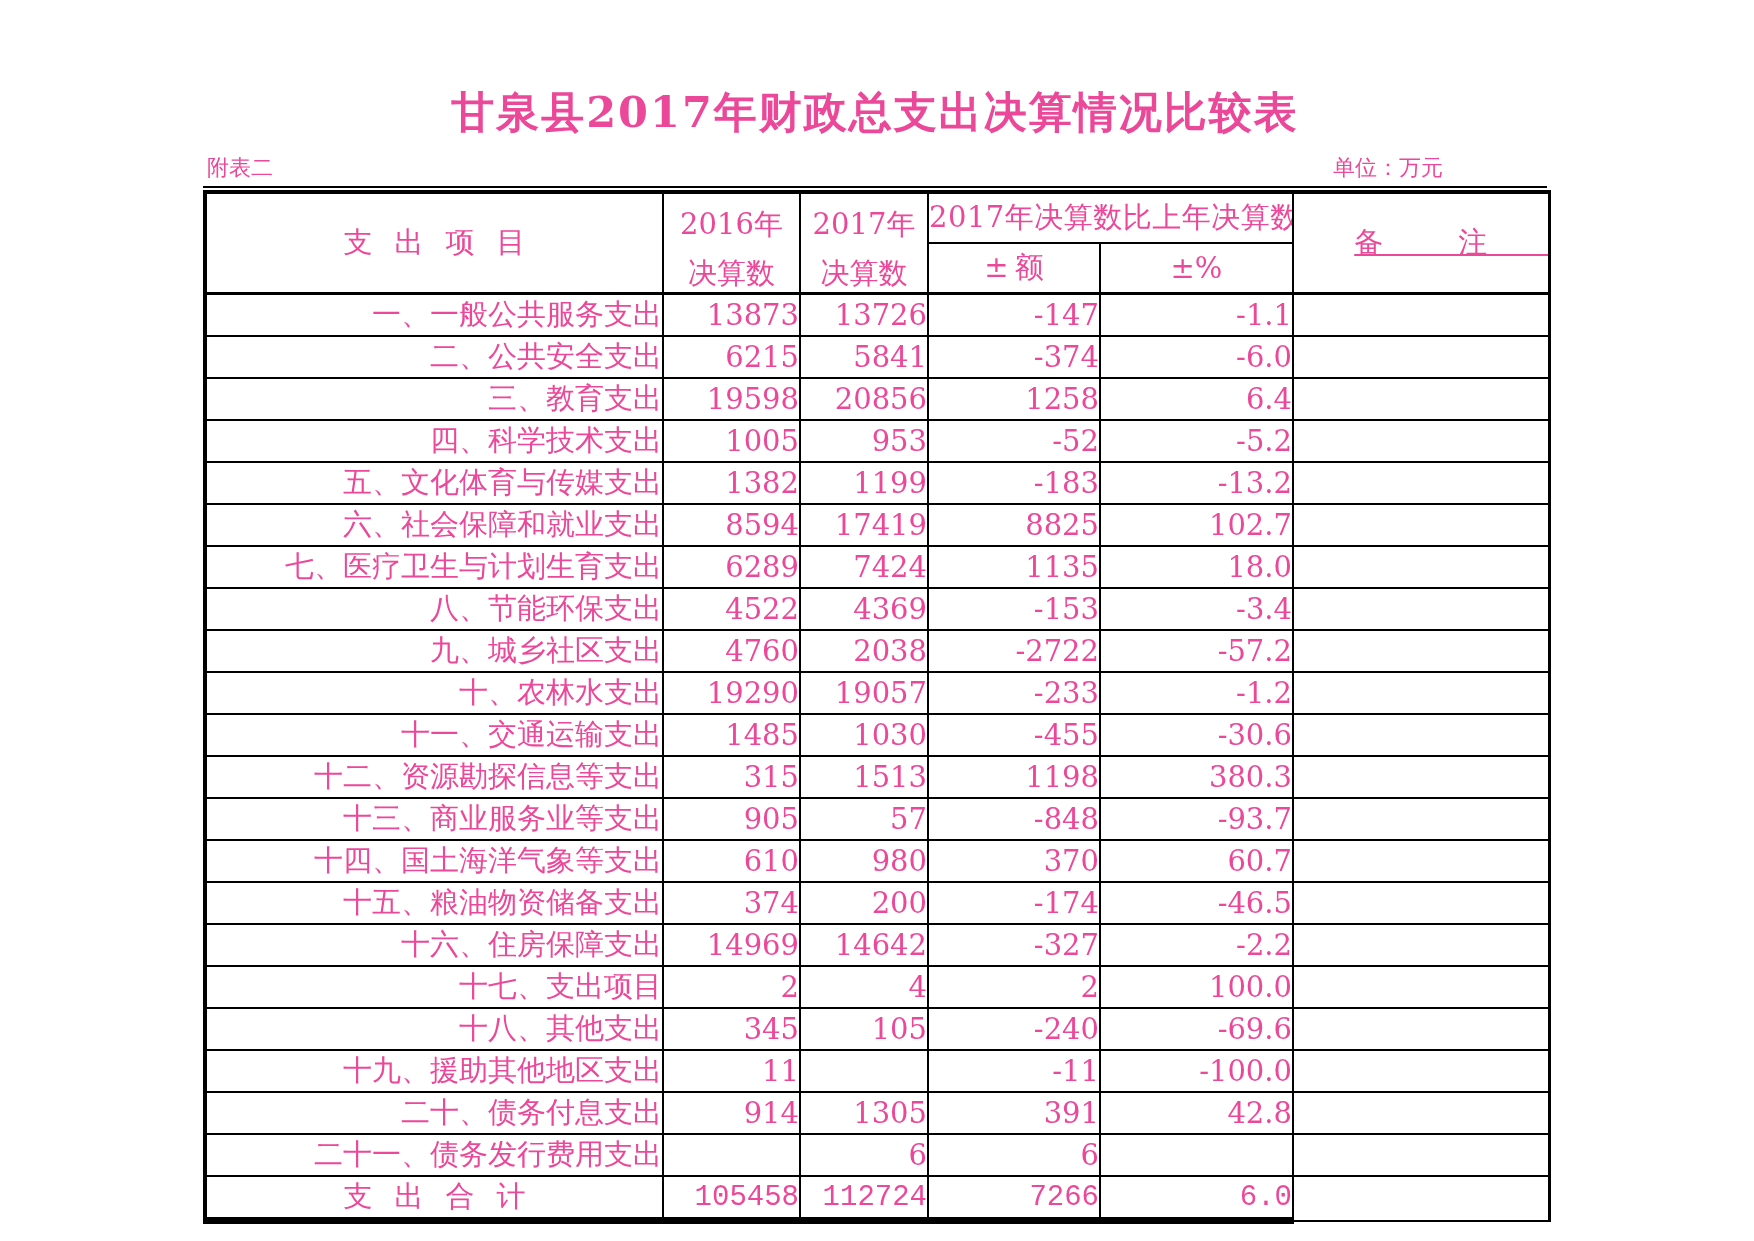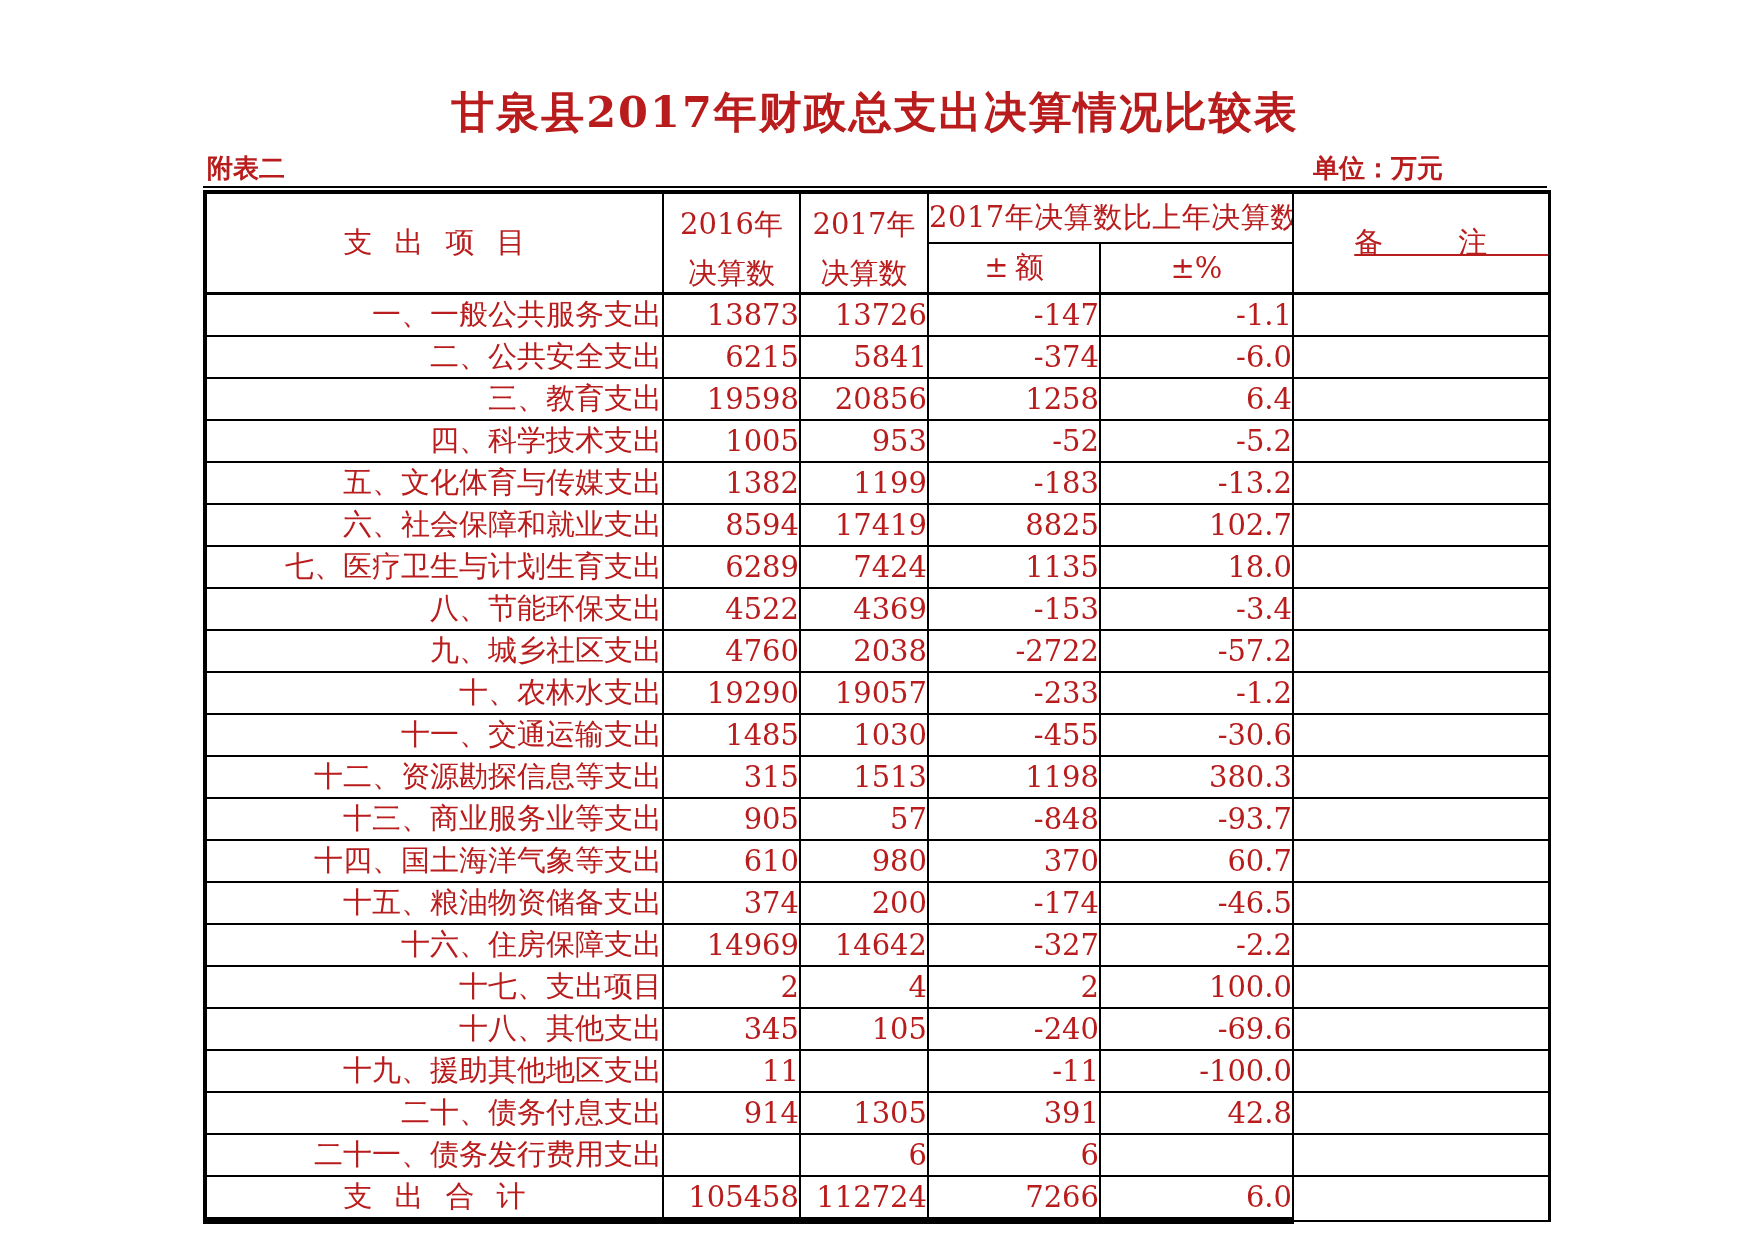--- a/index.html
+++ b/index.html
@@ -6,44 +6,43 @@
     margin: 0;
     padding: 0;
     background: #ffffff;
   }
   .page {
     position: relative;
     width: 1754px;
     height: 1241px;
     background: #ffffff;
     font-family: "DejaVu Serif", "Liberation Serif", serif;
-    color: #b91c1c;
+    color: #ec4899;
     overflow: hidden;
   }
   .doc-title {
     position: absolute;
     top: 84px;
     left: 203px;
     width: 1344px;
     text-align: center;
     font-size: 43px;
     font-weight: 700;
     letter-spacing: 2px;
     white-space: nowrap;
   }
   .meta-row {
     position: absolute;
     top: 152px;
     left: 203px;
     width: 1344px;
     height: 34px;
     border-bottom: 2px solid #000;
-    font-size: 26px;
+    font-size: 22px;
     line-height: 32px;
-    font-weight: bold;
   }
   .meta-note {
     position: absolute;
     left: 4px;
     bottom: 2px;
     white-space: nowrap;
   }
   .meta-unit {
     position: absolute;
     right: 104px;
@@ -77,21 +76,21 @@
   .b-right  { border-right: 3px solid #000 !important; }
   .h-sep    { border-bottom: 3px solid #000 !important; }
   .compare-th { border-bottom: 2px solid #000 !important; font-size: 28px; letter-spacing: 0.5px; }
   .two-line div { line-height: 37px; margin-top: 12px; }
   .sp22 { letter-spacing: 22px; margin-right: -22px; }
   .sp75 { letter-spacing: 75px; margin-right: -75px; text-decoration: underline; }
   .sp6  { letter-spacing: 6px;  margin-right: -6px; }
   .td-label { text-align: right; padding-left: 6px; }
   .td-num   { text-align: right; padding-right: 9px; }
   .td-note  { }
-  tr.total-row td { border-bottom: 7px solid #000; }
+  tr.total-row td { border-bottom: 7px solid #000; font-family: Liberation Mono, monospace; }
   tr.total-row td.td-note { border-bottom: 2px solid #000; }
   .total-label { text-align: center; }
 </style>
 </head>
 <body>
 
 <div class="page">
 
   <div class="doc-title">甘泉县2017年财政总支出决算情况比较表</div>
 

